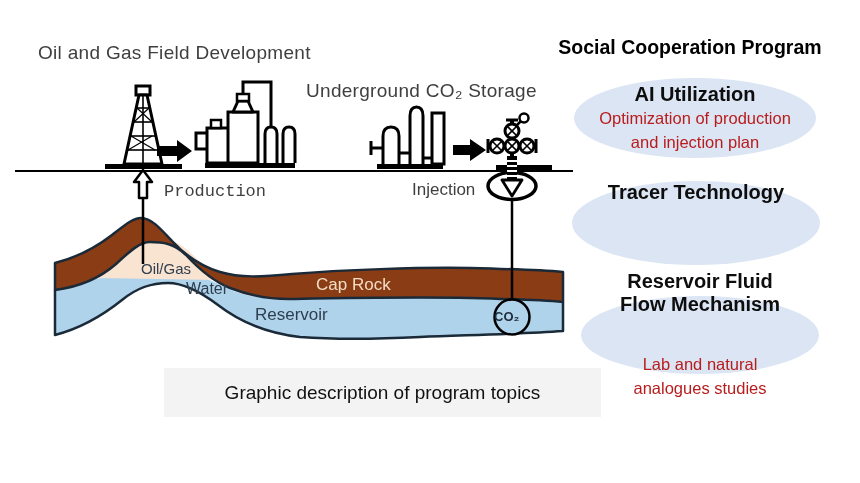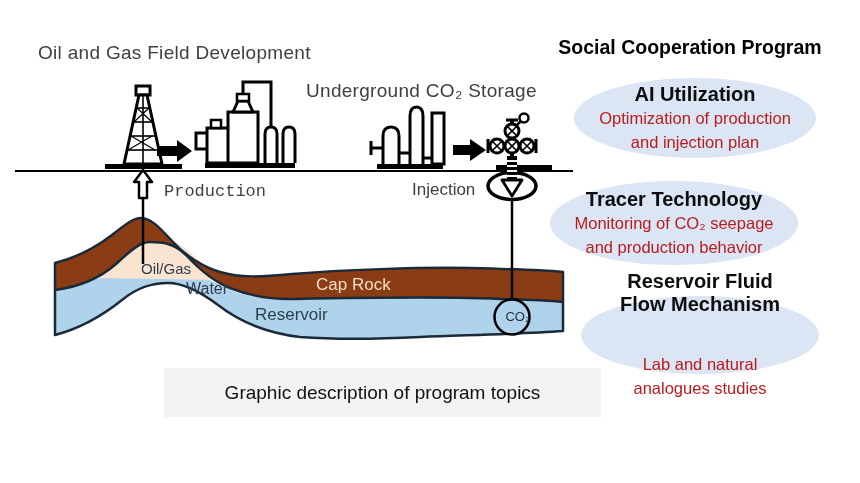--- a/index.html
+++ b/index.html
@@ -6,21 +6,21 @@
   #stage{
     position:relative;width:860px;height:483px;background:#ffffff;
     font-family:"Liberation Sans","DejaVu Sans",sans-serif;overflow:hidden;
   }
   #diagram-svg{position:absolute;left:0;top:0;}
   .lbl{position:absolute;white-space:nowrap;color:#3c3c3c;}
   .title{font-size:19px;letter-spacing:.3px;color:#3f3f3f;}
   .ground-lbl{font-size:17px;color:#3f3f3f;}
   .geo-lbl{font-size:16px;color:#2e3e4d;}
   .caprock-lbl{color:#f3ddc4;font-size:17px;}
-  .co2-lbl{font-size:13px;font-weight:normal;color:#1d2d3c;width:36px;text-align:right;}
+  .co2-lbl{font-size:13px;font-weight:bold;color:#1d2d3c;width:36px;text-align:left;}
   .program-title{position:absolute;left:540px;top:36px;width:300px;text-align:center;
     font-size:19.5px;font-weight:bold;color:#000;white-space:nowrap;}
   .bubble{position:absolute;border-radius:50%;display:flex;flex-direction:column;
     justify-content:center;align-items:center;text-align:center;}
   .bubble-title{font-size:20px;font-weight:bold;color:#0d0d0d;line-height:23px;max-width:215px;}
   .bubble-body{font-size:16.5px;color:#b91c1c;line-height:24px;max-width:215px;}
   .bubble-3 .bubble-title{max-width:185px;}
   .bubble-3 .bubble-body{max-width:150px;}
   .caption-box{position:absolute;left:164px;top:368px;width:437px;height:49px;
     display:flex;align-items:center;justify-content:center;}
@@ -167,23 +167,22 @@
   <div class="lbl geo-lbl" style="left:255px;top:305px;font-size:17px;">Reservoir</div>
   <div class="lbl co2-lbl" style="left:494px;top:309px;">CO₂</div>
 
   <div class="program-title">Social Cooperation Program</div>
 
   <div class="bubble bubble-1" style="left: 574px; top: 78px; width: 242px; height: 80px; background-color: rgb(219, 229, 243);">
     <div class="bubble-title">AI Utilization</div>
     <div class="bubble-body">Optimization of production and injection plan</div>
   </div>
 
-  <div class="bubble bubble-2" style="left: 550px; top: 181px; width: 248px; height: 84px; background-color: rgb(219, 229, 243);">
+  <div class="bubble bubble-2" style="left: 572px; top: 181px; width: 248px; height: 84px; background-color: rgb(219, 229, 243); justify-content: space-between;">
     <div class="bubble-title">Tracer Technology</div>
-    <div class="bubble-body">Monitoring of CO₂ seepage and production behavior</div>
   </div>
 
   <div class="bubble bubble-3" style="left: 581px; top: 296px; width: 238px; height: 78px; background-color: rgb(219, 229, 243); gap: 36px;">
     <div class="bubble-title">Reservoir Fluid Flow Mechanism</div>
     <div class="bubble-body">Lab and natural analogues studies</div>
   </div>
 
   <div class="caption-box" style="background-color: rgb(243, 243, 243);">
     <span class="caption-text">Graphic description of program topics</span>
   </div>

